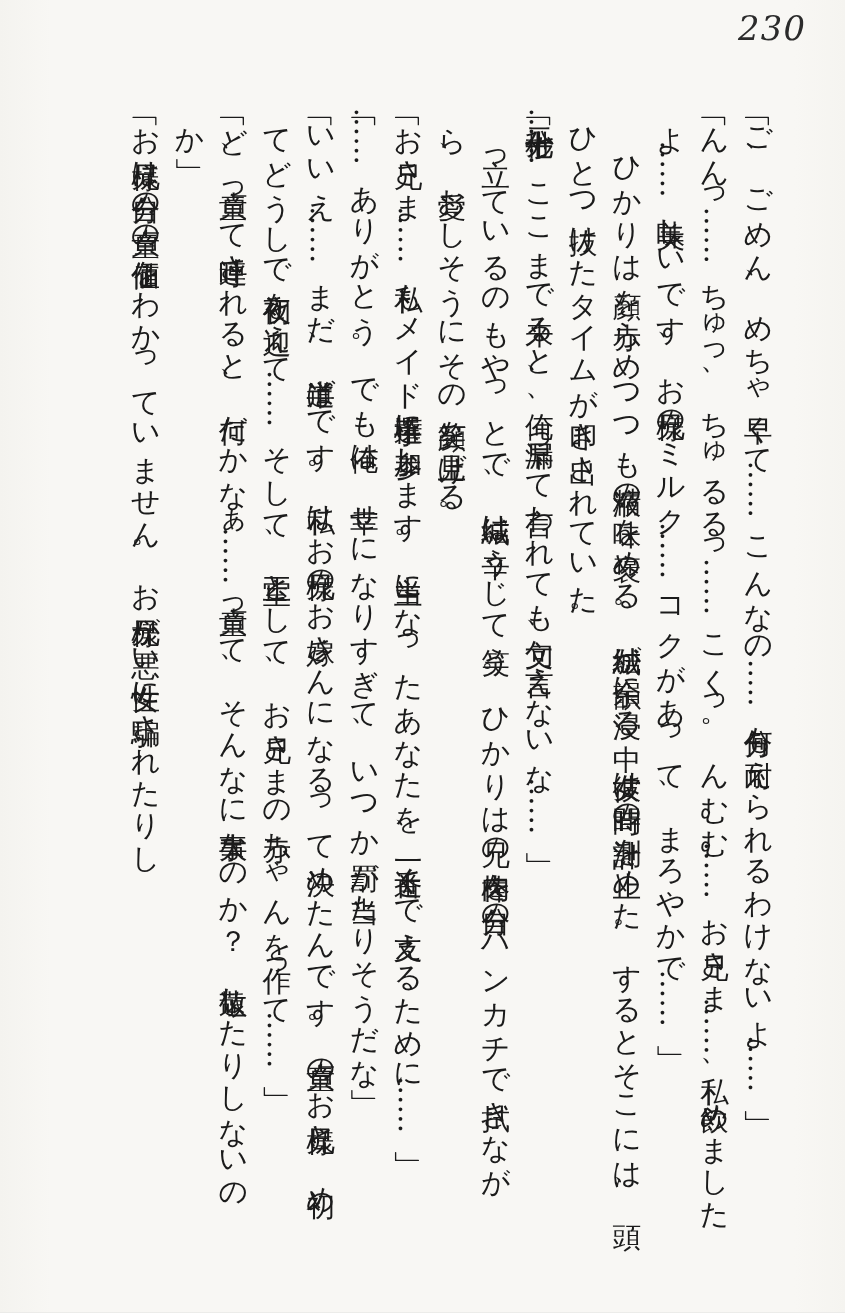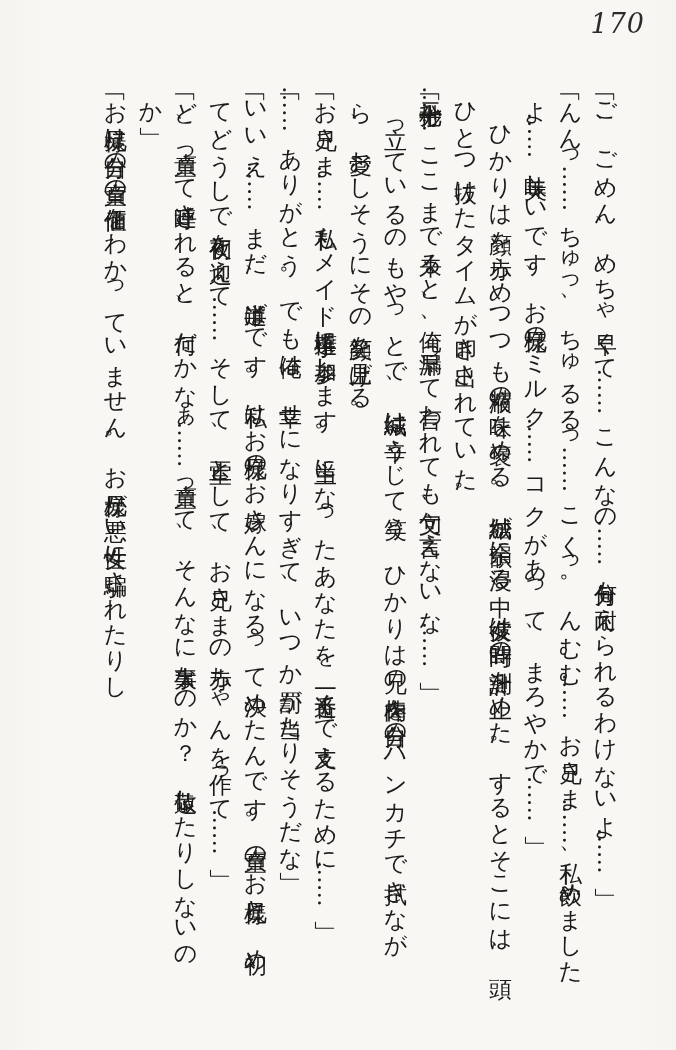--- a/index.html
+++ b/index.html
@@ -46,21 +46,21 @@
     }
     .text-block p.narration {
       text-indent: 1em;
     }
   </style>
 </head>
 <body>
 
 <div class="page">
 
-  <div class="page-number">170</div>
+  <div class="page-number">230</div>
 
   <div class="text-block">
     <p class="dialogue">「ご、ごめん、めちゃ早くて……こんなの……何分も耐えられるわけないよ……」</p>
     <p class="dialogue">「んんっ……ちゅっ、ちゅるるっ……こくっ。んむむ……お兄さま……私、飲めましたよ……美味しいです、お兄様のミルク……コクがあって、まろやかで……」</p>
     <p class="narration">ひかりは顔を赤らめつつも精液の味を褒める。結城が余韻に浸る中、彼女は時間の計測を止めた。するとそこには、頭ひとつ抜けたタイムが叩き出されていた。</p>
     <p class="dialogue">「二分十七秒……ここまで来ると、俺、早漏って言われても文句、言えないな……」</p>
     <p class="narration">立っているのもやっとで、結城は辛うじて笑う。ひかりは兄の肉棒を自分のハンカチで拭きながら、愛おしそうにその笑顔を見上げる。</p>
     <p class="dialogue">「お兄さま……私もメイド選手権に参加します。当主になったあなたを、一番近くで支えるために……」</p>
     <p class="dialogue">「……ありがとう。でも俺は、幸せになりすぎて、いつか罰が当たりそうだな」</p>
     <p class="dialogue">「いいえ……まだ、道半ばです。私はお兄様のお嫁さんになるって決めたんです。童貞のお兄様と、初めてどうしで初夜を迎えて……そして、正室として、お兄さまの赤ちゃんを作って……」</p>

